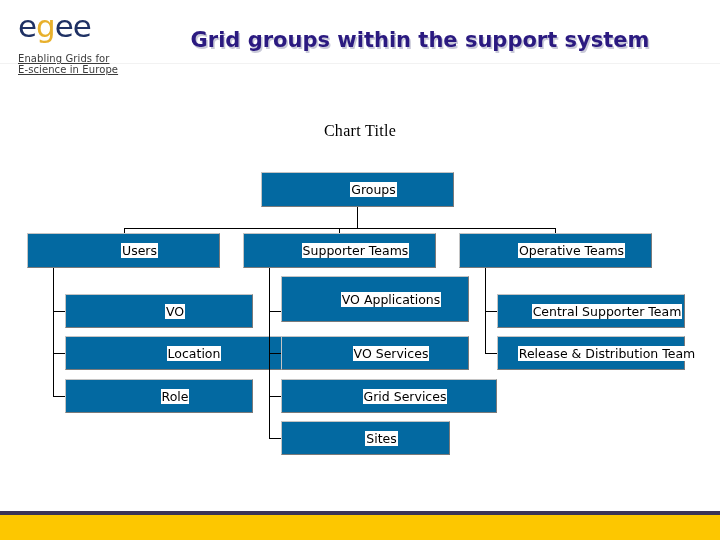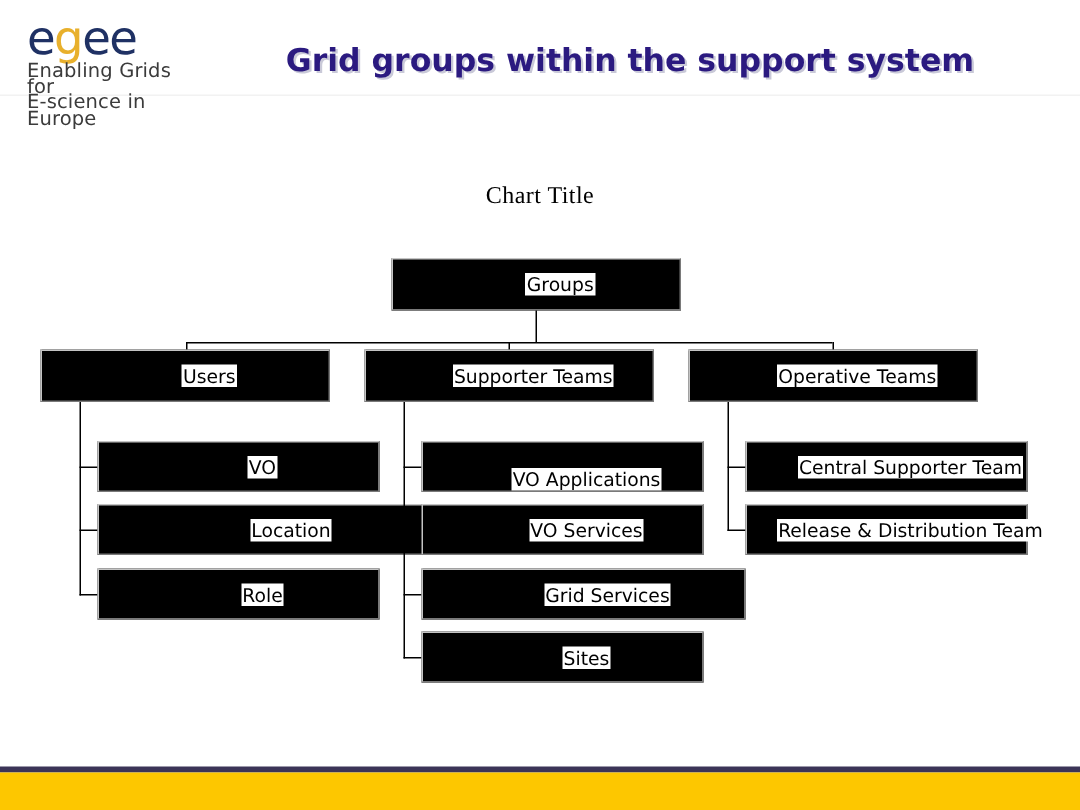--- a/index.html
+++ b/index.html
@@ -44,26 +44,27 @@
     font-family: "DejaVu Sans", sans-serif;
     font-size: 31px;
     font-weight: 400;
     letter-spacing: -1px;
     line-height: 31px;
     color: #1f3164;
     white-space: nowrap;
   }
   #logo-word .gold { color: #e8b02c; }
   #logo-sub {
-    margin-top: 1px;
-    font-family: "DejaVu Sans", sans-serif;
-    font-size: 13px;
+    margin-top: 12px;
+    font-family: "DejaVu Sans", sans-serif;
+    font-size: 10px;
     line-height: 10.5px;
     color: #3b3b3b;
     letter-spacing: 0.1px;
+    text-decoration: underline;
   }
 
   
   #page-title {
     position: absolute;
     left: 140px;
     top: 27px;
     width: 560px;
     font-family: "DejaVu Sans", sans-serif;
     font-weight: bold;
@@ -90,21 +91,21 @@
     width: 720px;
     text-align: center;
     font-family: "Liberation Serif", serif;
     font-size: 16px;
     color: #000000;
     letter-spacing: 0.3px;
   }
 
   .node {
     position: absolute;
-    background: #000000;
+    background: #0369a1;
     border-top: 1px solid #c4c4c4;
     border-left: 1px solid #c4c4c4;
     border-right: 1px solid #7a7a7a;
     border-bottom: 1px solid #7a7a7a;
     box-sizing: border-box;
     display: flex;
     align-items: center;
     justify-content: center;
     padding-left: 32px;
   }
@@ -198,30 +199,30 @@
     <div class="node" style="left:65px; top:279px; width:188px; height:34px;">
       <span class="cap">Role</span>
     </div>
 
     <div class="conn v" style="left:269px; top:168px; height:171px;"></div>
     <div class="conn h" style="left:269px; top:211px; width:12px;"></div>
     <div class="conn h" style="left:269px; top:253px; width:12px;"></div>
     <div class="conn h" style="left:269px; top:296px; width:12px;"></div>
     <div class="conn h" style="left:269px; top:338px; width:12px;"></div>
 
-    <div class="node" style="left:281px; top:194px; width:188px; height:34px;align-items:flex-end;">
+    <div class="node" style="left:281px; top:176px; width:188px; height:46px;">
       <span class="cap">VO Applications</span>
     </div>
     <div class="node" style="left:281px; top:236px; width:188px; height:34px;">
       <span class="cap">VO Services</span>
     </div>
     <div class="node" style="left:281px; top:279px; width:216px; height:34px;">
       <span class="cap">Grid Services</span>
     </div>
-    <div class="node" style="left:281px; top:321px; width:188px; height:34px;">
+    <div class="node" style="left:281px; top:321px; width:169px; height:34px;">
       <span class="cap">Sites</span>
     </div>
 
     <div class="conn v" style="left:485px; top:168px; height:86px;"></div>
     <div class="conn h" style="left:485px; top:211px; width:12px;"></div>
     <div class="conn h" style="left:485px; top:253px; width:12px;"></div>
 
     <div class="node" style="left:497px; top:194px; width:188px; height:34px;">
       <span class="cap">Central Supporter Team</span>
     </div>

